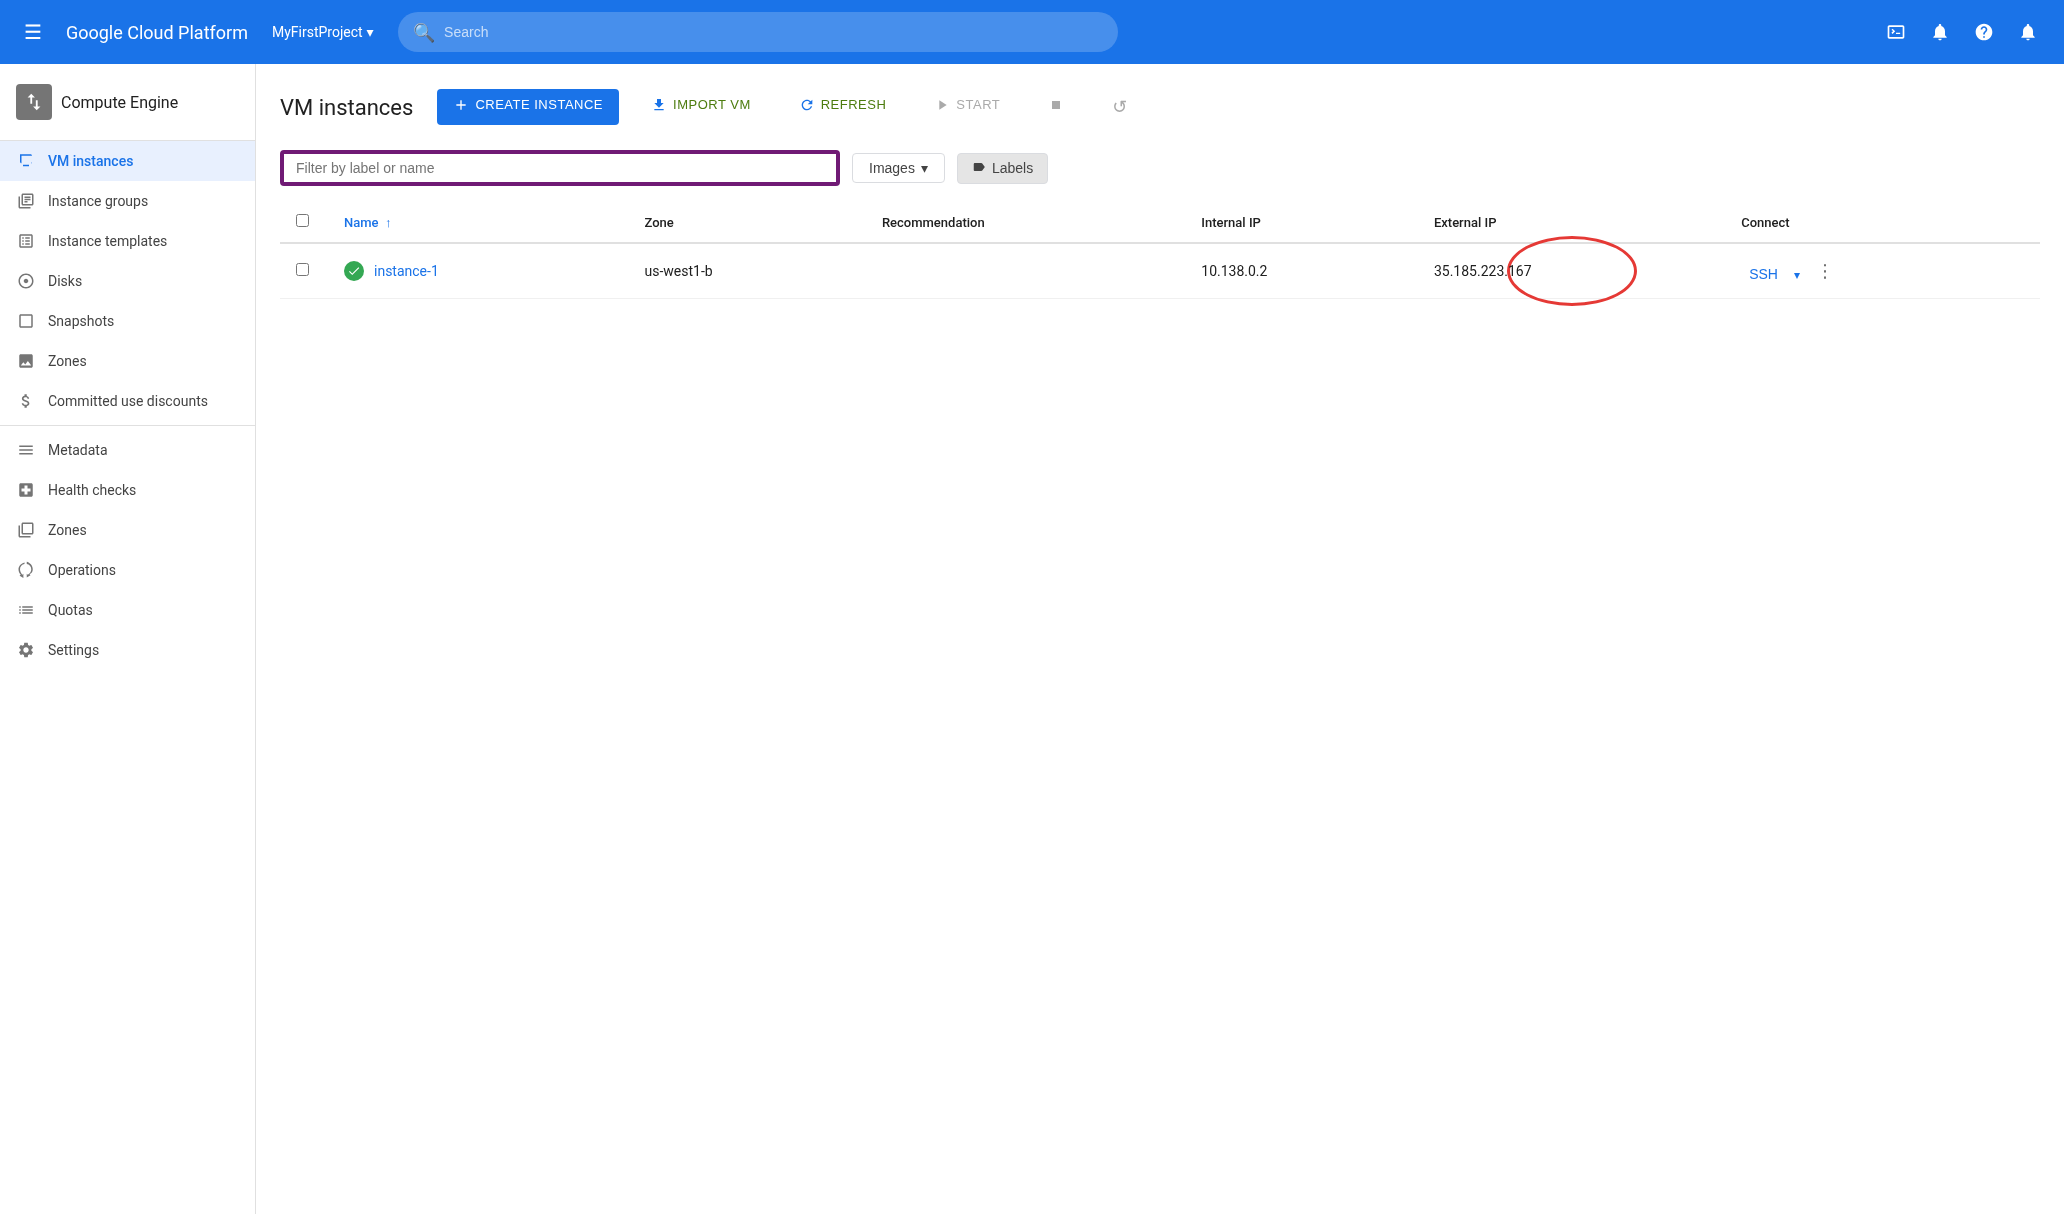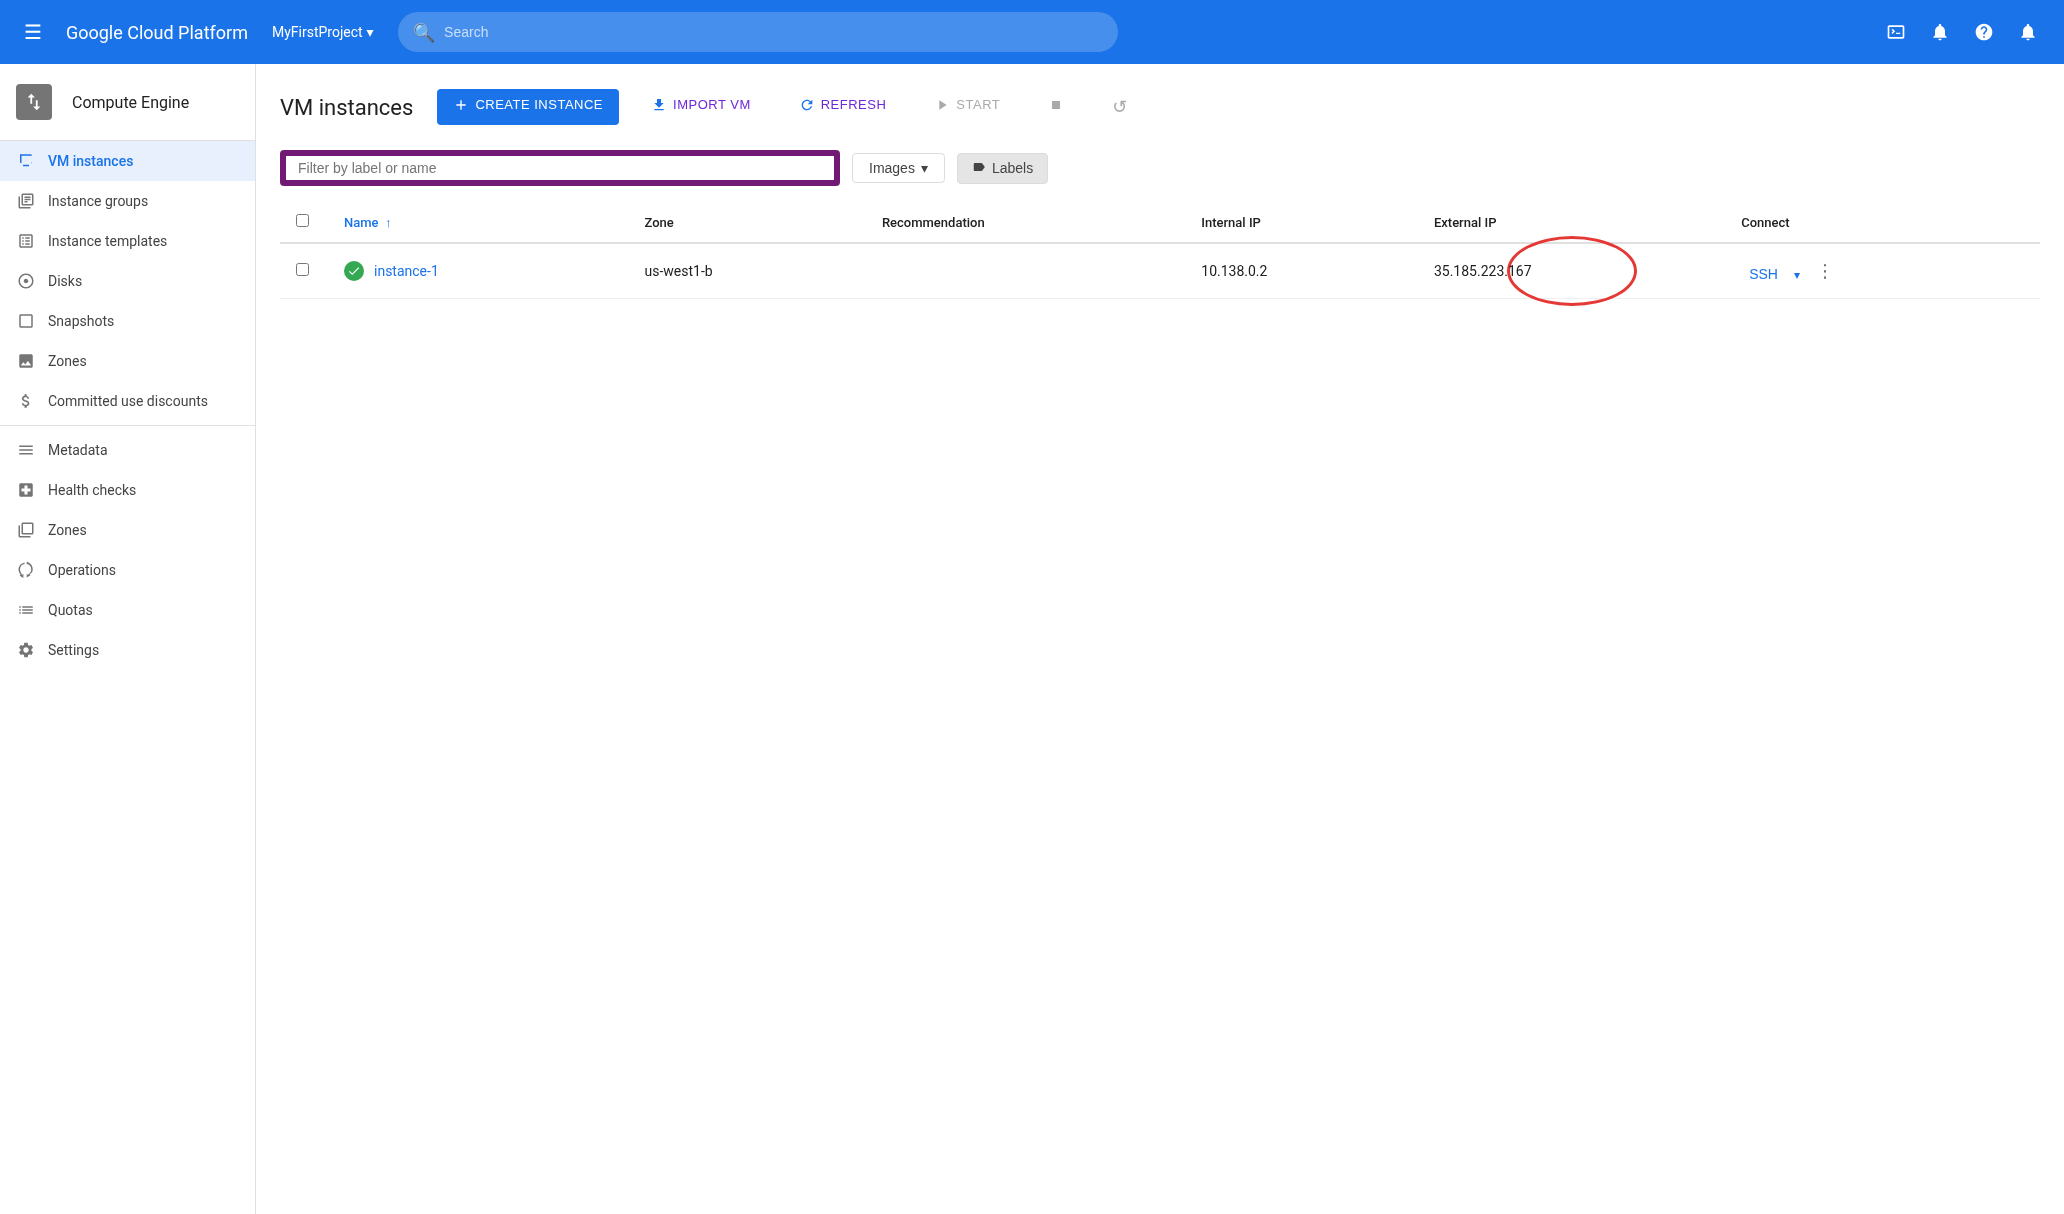--- a/index.html
+++ b/index.html
@@ -86,21 +86,21 @@
     .sidebar {
       width: 256px;
       background: white;
       border-right: 1px solid #e0e0e0;
       flex-shrink: 0;
       overflow-y: auto;
     }
     .sidebar-header {
       display: flex;
       align-items: center;
-      gap: 20px;
+      gap: 9px;
       padding: 20px 16px;
       border-bottom: 1px solid #e0e0e0;
     }
     .sidebar-header .ce-icon {
       width: 36px; height: 36px;
       background: #757575;
       border-radius: 4px;
       display: flex; align-items: center; justify-content: center;
       color: white;
       font-size: 20px;
@@ -167,42 +167,42 @@
       font-weight: 500;
       letter-spacing: 0.5px;
       text-transform: uppercase;
     }
     .btn-primary {
       background: #1a73e8;
       color: white;
     }
     .btn-secondary {
       background: transparent;
-      color: #6d28d9;
+      color: #4d7c0f;
       border: none;
     }
     .btn-disabled {
       background: transparent;
       color: #aaa;
       cursor: default;
     }
     .btn-icon { font-size: 16px; }
 
     
     .filter-bar {
       display: flex;
       align-items: center;
       gap: 12px;
       margin-bottom: 16px;
     }
     .filter-input {
       flex: 1;
       max-width: 560px;
       height: 36px;
-      border: 6px solid #701a75;
+      border: 4px solid #701a75;
       border-radius: 4px;
       padding: 0 12px;
       font-size: 14px;
       outline: none;
       color: #404040;
     }
     .columns-btn {
       display: flex;
       align-items: center;
       gap: 6px;

